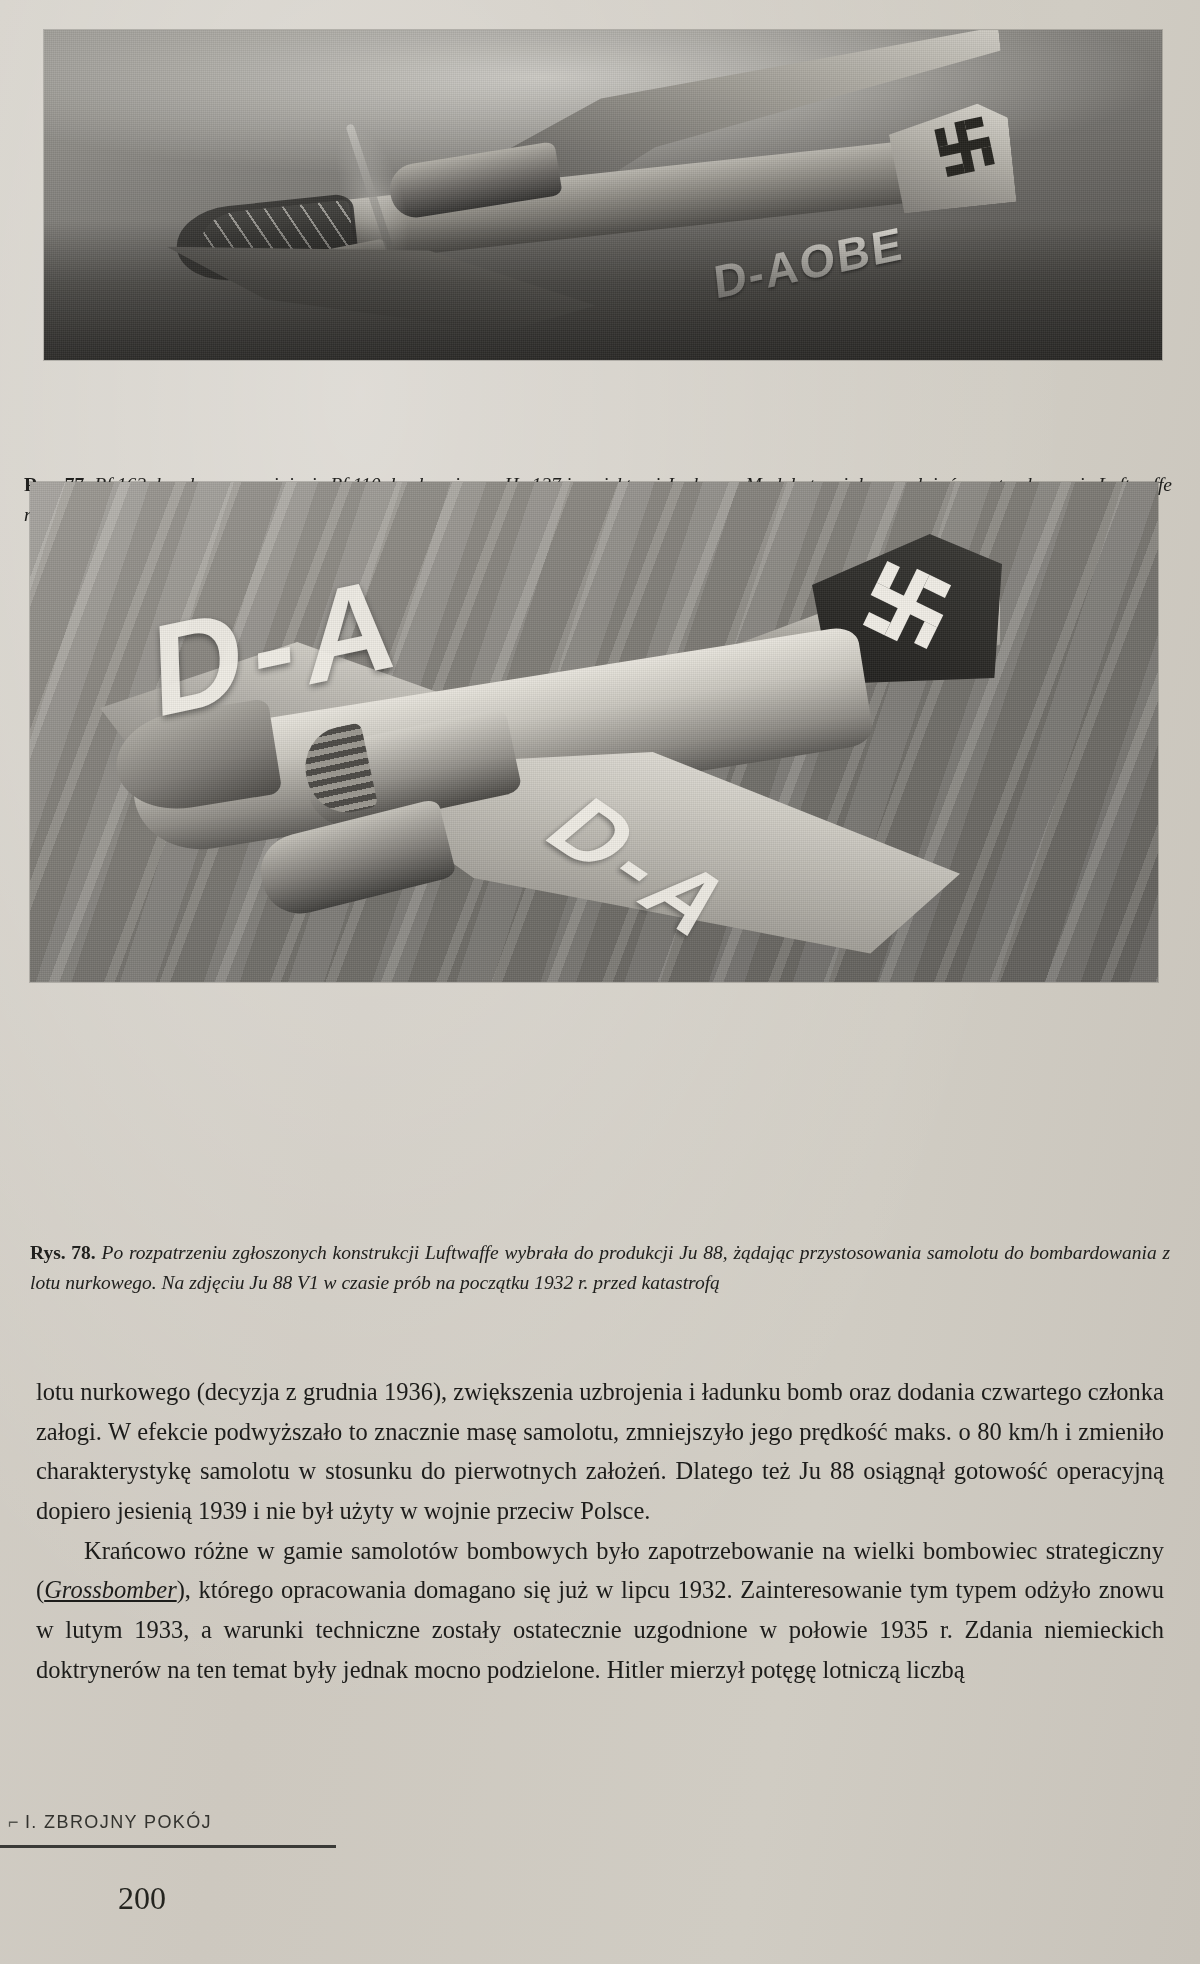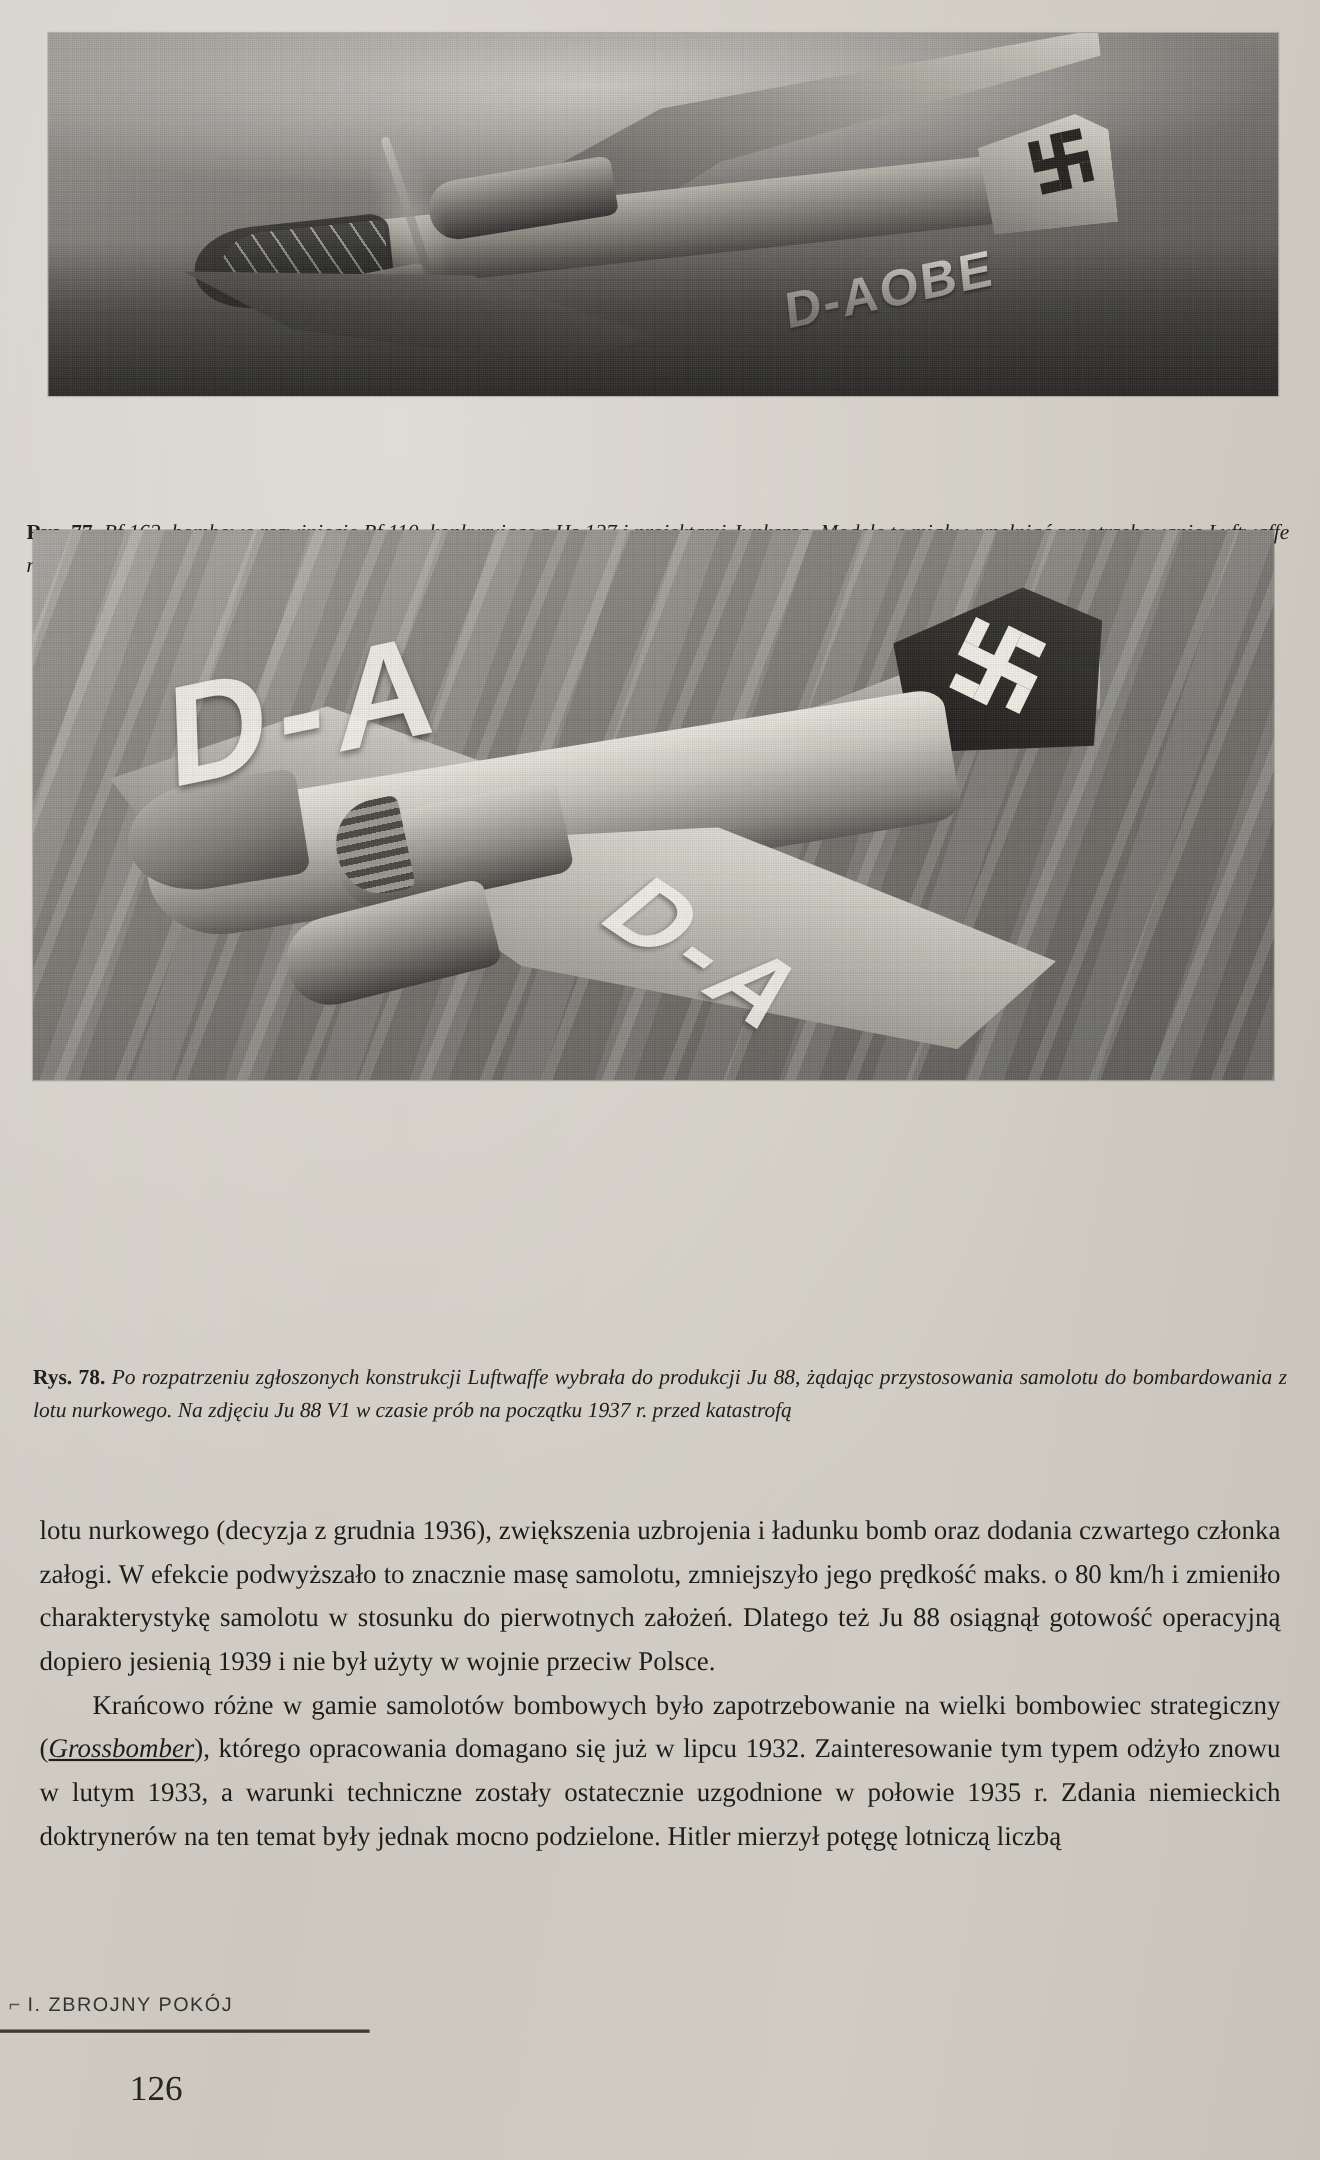--- a/index.html
+++ b/index.html
@@ -419,26 +419,26 @@
         <div class="p2-engine-a"></div>
         <div class="p2-cowl-a"></div>
         <div class="p2-engine-b"></div>
         <div class="p2-code">D-A</div>
         <div class="p2-wingcode">D-A</div>
       </div>
       <div class="grain"></div>
     </div>
 
     <div class="caption" id="cap2">
-      <span class="lead">Rys. 78.</span><span> Po rozpatrzeniu zgłoszonych konstrukcji Luftwaffe wybrała do produkcji Ju 88, żądając przystosowania samolotu do bombardowania z lotu nurkowego. Na zdjęciu Ju 88 V1 w czasie prób na początku 1937 r. przed katastrofą</span>
+      <span class="lead">Rys. 78.</span><span> Po rozpatrzeniu zgłoszonych konstrukcji Luftwaffe wybrała do produkcji Ju 88, żądając przystosowania samolotu do bombardowania z lotu nurkowego. Na zdjęciu Ju 88 V1 w czasie prób na początku 1932 r. przed katastrofą</span>
     </div>
 
     <div class="body-text">
       <p>lotu nurkowego (decyzja z grudnia 1936), zwiększenia uzbrojenia i ładunku bomb oraz dodania czwartego członka załogi. W efekcie podwyższało to znacznie masę samolotu, zmniejszyło jego prędkość maks. o 80 km/h i zmieniło charakterystykę samolotu w stosunku do pierwotnych założeń. Dlatego też Ju 88 osiągnął gotowość operacyjną dopiero jesienią 1939 i nie był użyty w wojnie przeciw Polsce.</p>
       <p class="indent"><span>Krańcowo różne w gamie samolotów bombowych było zapotrzebowanie na wielki bombowiec strategiczny (</span><em>Grossbomber</em><span>), którego opracowania domagano się już w lipcu 1932. Zainteresowanie tym typem odżyło znowu w lutym 1933, a warunki techniczne zostały ostatecznie uzgodnione w połowie 1935 r. Zdania niemieckich doktrynerów na ten temat były jednak mocno podzielone. Hitler mierzył potęgę lotniczą liczbą</span></p>
     </div>
 
     <div class="footer-label"><span class="tick">⌐</span><span>I. ZBROJNY POKÓJ</span></div>
     <div class="footer-rule"></div>
-    <div class="page-number">126</div>
+    <div class="page-number">200</div>
 
   </div>
 </div>
 
 </body></html>

